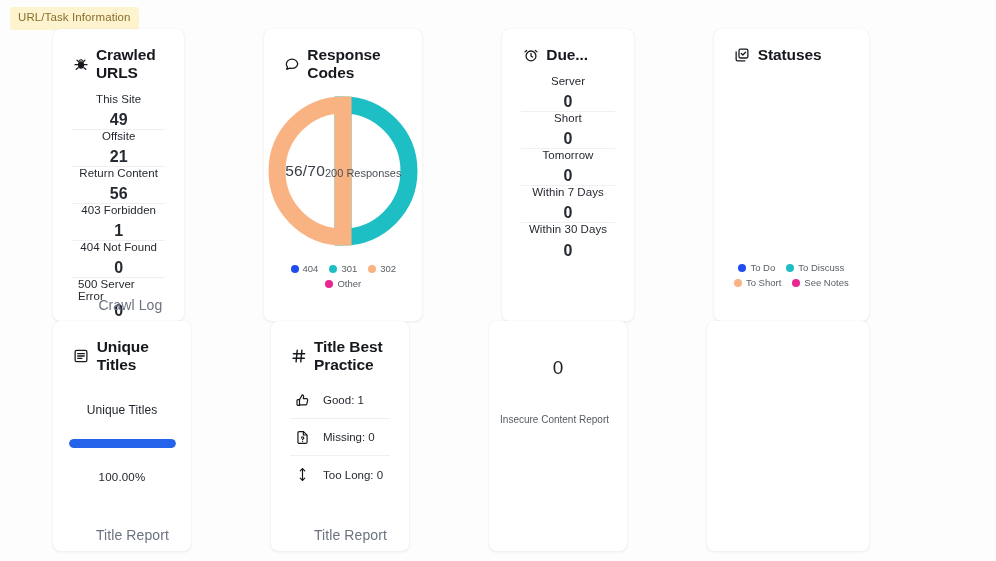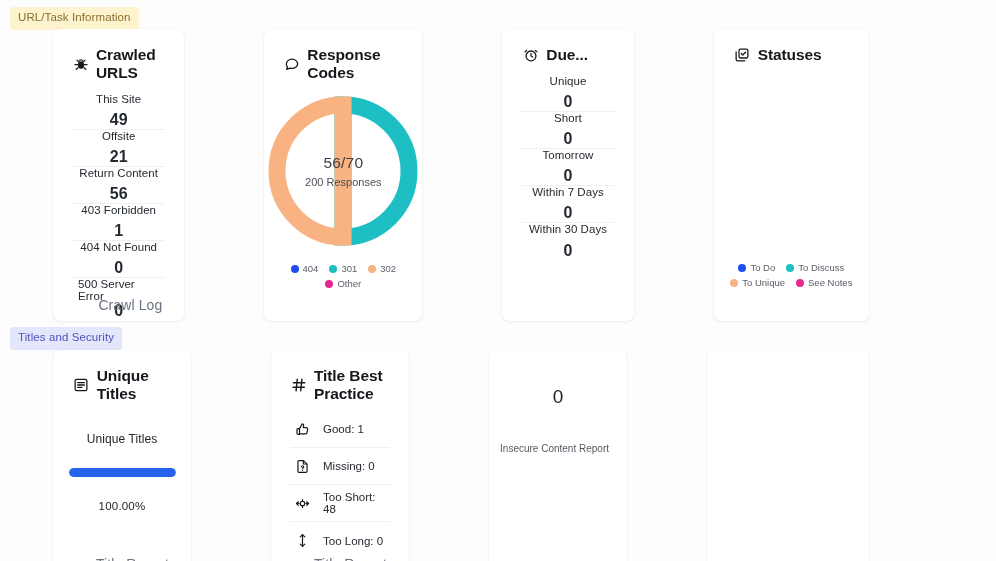--- a/index.html
+++ b/index.html
@@ -107,21 +107,20 @@
     justify-content: center;
     margin-top: 10px;
     position: relative;
   }
   .donut { position: relative; width: 158px; height: 158px; }
   .donut svg { display: block; }
   .donut-center {
     position: absolute;
     inset: 0;
     display: flex;
-    flex-direction: column;
     align-items: center;
     justify-content: center;
     pointer-events: none;
   }
   .donut-main { font-size: 15.5px; color: #3b4048; letter-spacing: .2px; }
   .donut-sub  { font-size: 11px; color: #4b5058; margin-top: 4px; }
 
   
   .legend {
     display: flex;
@@ -294,21 +293,21 @@
             <svg width="16" height="16" viewBox="0 0 24 24" fill="none" stroke="#15181d" stroke-width="1.9" stroke-linecap="round" stroke-linejoin="round">
               <circle cx="12" cy="13.4" r="7.4"></circle>
               <path d="M12 9.6v4l2.4 1.5"></path>
               <path d="M5.4 5.2 3 7.3M18.6 5.2 21 7.3"></path>
             </svg>
           </span>
           <span>Due...</span>
         </div>
         <div class="stat-list">
           <div class="stat-row">
-            <span class="label">Unique</span>
+            <span class="label">Server</span>
             <span class="value">0</span>
           </div>
           <div class="stat-row">
             <span class="label">Short</span>
             <span class="value">0</span>
           </div>
           <div class="stat-row">
             <span class="label">Tomorrow</span>
             <span class="value">0</span>
           </div>
@@ -341,35 +340,32 @@
           <span class="legend-item">
             <span class="legend-dot" style="background:#1f4cf0"></span>
             <span class="legend-label">To Do</span>
           </span>
           <span class="legend-item">
             <span class="legend-dot" style="background:#1ebfc4"></span>
             <span class="legend-label">To Discuss</span>
           </span>
           <span class="legend-item">
             <span class="legend-dot" style="background:#f9b383"></span>
-            <span class="legend-label">To Unique</span>
+            <span class="legend-label">To Short</span>
           </span>
           <span class="legend-item">
             <span class="legend-dot" style="background:#e8268f"></span>
             <span class="legend-label">See Notes</span>
           </span>
         </div>
       </div>
     </div>
 
   </div>
 
-  <div class="section-badge-wrap second">
-    <span class="section-badge badge-violet">Titles and Security</span>
-  </div>
 
   <div class="row row2">
 
     <div class="cell">
       <div class="card">
         <div class="card-title">
           <span class="ic">
             <svg width="16" height="16" viewBox="0 0 24 24" fill="none" stroke="#15181d" stroke-width="1.9" stroke-linecap="round" stroke-linejoin="round">
               <rect x="3.2" y="3.6" width="17.6" height="16.8" rx="2.2"></rect>
               <path d="M7 8.6h10M7 12h10M7 15.4h6.4"></path>
@@ -417,31 +413,20 @@
               <svg width="15" height="15" viewBox="0 0 24 24" fill="none" stroke="#15181d" stroke-width="1.9" stroke-linecap="round" stroke-linejoin="round">
                 <path d="M13.6 2.6H6.6a1.9 1.9 0 0 0-1.9 1.9v15a1.9 1.9 0 0 0 1.9 1.9h10.8a1.9 1.9 0 0 0 1.9-1.9V8.2Z"></path>
                 <path d="M13.4 2.8v5.2h5.4"></path>
                 <path d="M10.4 12.6a1.8 1.8 0 1 1 1.8 1.8v1.2"></path>
                 <path d="M12.2 18.1v.1"></path>
               </svg>
             </span>
             <span>Missing: 0</span>
           </div>
 
-          <div class="bp-row">
-            <span class="bp-ic">
-              <svg width="15" height="15" viewBox="0 0 24 24" fill="none" stroke="#15181d" stroke-width="1.9" stroke-linecap="round" stroke-linejoin="round">
-                <path d="M5.2 9.2 2.4 12l2.8 2.8M18.8 9.2 21.6 12l-2.8 2.8"></path>
-                <path d="M2.8 12h3.6M17.6 12h3.8"></path>
-                <circle cx="12" cy="12" r="3.6"></circle>
-                <path d="M12 5.6V8M12 16v2.4"></path>
-              </svg>
-            </span>
-            <span>Too Short: 48</span>
-          </div>
 
           <div class="bp-row">
             <span class="bp-ic">
               <svg width="15" height="15" viewBox="0 0 24 24" fill="none" stroke="#15181d" stroke-width="1.9" stroke-linecap="round" stroke-linejoin="round">
                 <path d="M12 2.6v18.8"></path>
                 <path d="M8.4 6.2 12 2.6l3.6 3.6M8.4 17.8 12 21.4l3.6-3.6"></path>
               </svg>
             </span>
             <span>Too Long: 0</span>
           </div>

